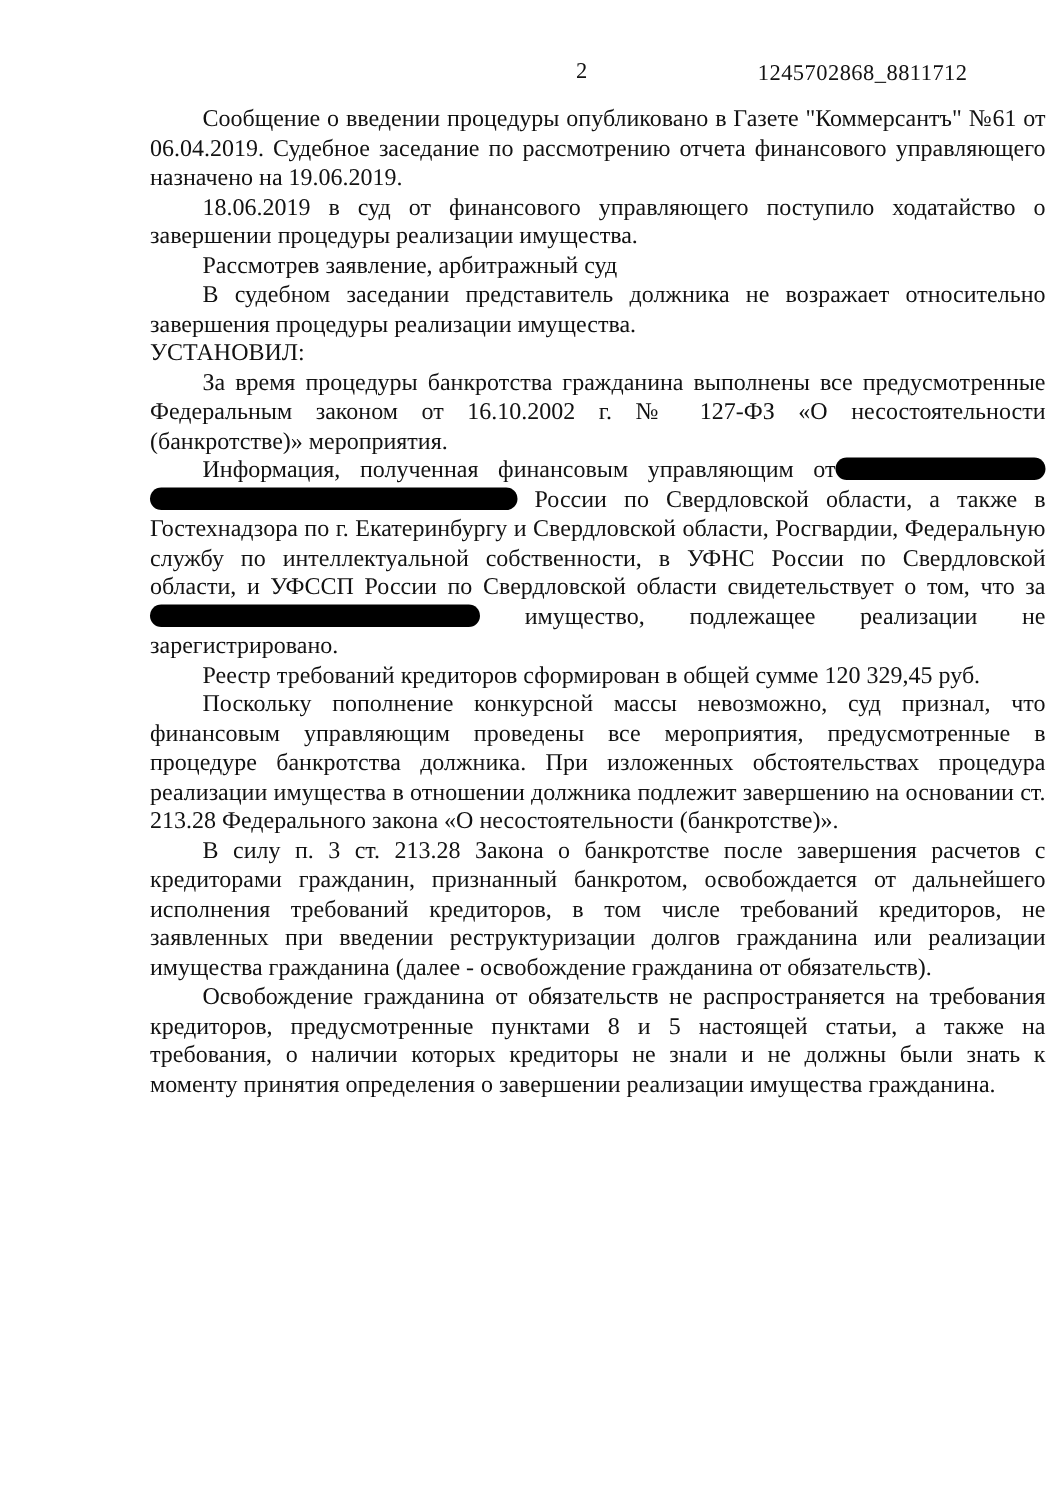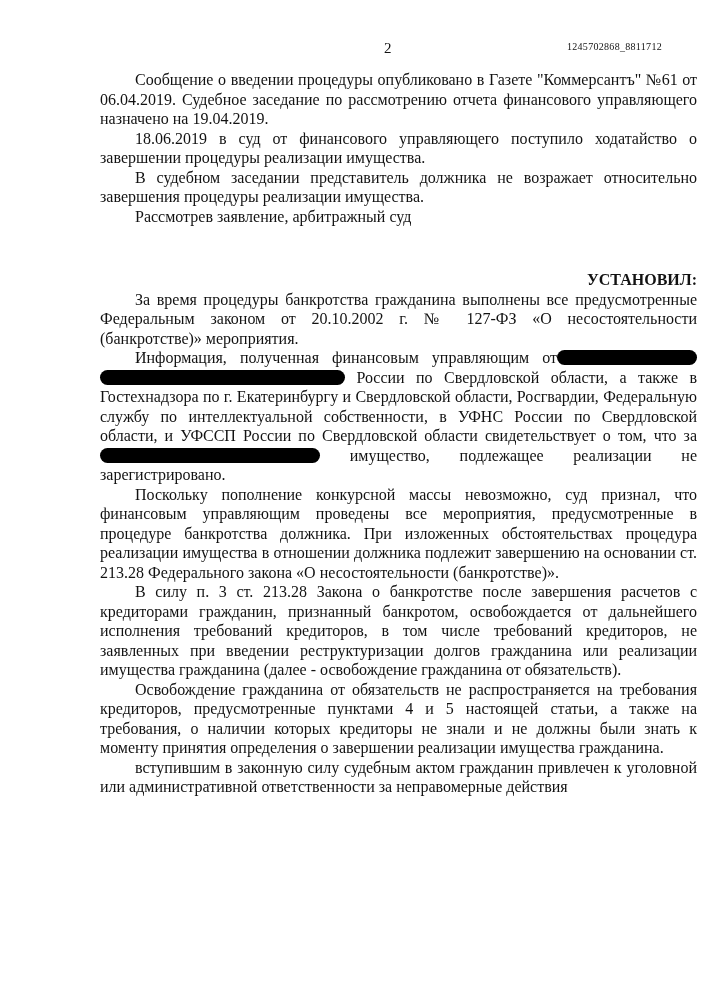--- a/index.html
+++ b/index.html
@@ -25,70 +25,69 @@
     font-size: 14px;
   }
   .page-number {
     position: absolute;
     left: 384px;
     top: 0;
     font-size: 15px;
   }
   .doc-id {
     position: absolute;
-    right: 45px;
+    right: 62px;
     top: 1px;
-    font-size: 10px;
+    font-size: 15px;
     letter-spacing: 0.3px;
   }
   .doc-body {
     position: absolute;
     top: 70px;
     left: 100px;
     width: 597px;
     font-size: 16px;
     line-height: 19.5px;
     text-align: justify;
   }
   .doc-body p {
     margin: 0;
     padding: 0;
   }
   p.para-body {
     text-align: justify;
     text-indent: 35px;
   }
   p.para-heading {
-    text-align: right;
-    font-weight: bold;
+    text-align: left;
+    font-weight: normal;
     text-indent: 0;
-    margin-top: 44px;
   }
   .redact {
     display: inline-block;
     height: 15px;
     border-radius: 8px;
     vertical-align: -2px;
     background: #000000;
   }
 </style>
 </head>
 <body>
 
 <div class="page">
   <div class="page-header">
     <span class="page-number">2</span>
     <span class="doc-id">1245702868_8811712</span>
   </div>
   <div class="doc-body" id="doc-body">
-      <p class="para-body">Сообщение о введении процедуры опубликовано в Газете "Коммерсантъ" №61 от 06.04.2019. Судебное заседание по рассмотрению отчета финансового управляющего назначено на 19.04.2019.</p>
+      <p class="para-body">Сообщение о введении процедуры опубликовано в Газете "Коммерсантъ" №61 от 06.04.2019. Судебное заседание по рассмотрению отчета финансового управляющего назначено на 19.06.2019.</p>
       <p class="para-body">18.06.2019 в суд от финансового управляющего поступило ходатайство о завершении процедуры реализации имущества.</p>
+      <p class="para-body">Рассмотрев заявление, арбитражный суд</p>
       <p class="para-body">В судебном заседании представитель должника не возражает относительно завершения процедуры реализации имущества.</p>
-      <p class="para-body">Рассмотрев заявление, арбитражный суд</p>
       <p class="para-heading">УСТАНОВИЛ:</p>
-      <p class="para-body">За время процедуры банкротства гражданина выполнены все предусмотренные Федеральным законом от 20.10.2002 г. № 127-ФЗ «О несостоятельности (банкротстве)» мероприятия.</p>
+      <p class="para-body">За время процедуры банкротства гражданина выполнены все предусмотренные Федеральным законом от 16.10.2002 г. № 127-ФЗ «О несостоятельности (банкротстве)» мероприятия.</p>
       <p class="para-body">Информация, полученная финансовым управляющим от<span class="redact" style="width: 140px; background: rgb(0, 0, 0);"></span> <span class="redact" style="width: 245px; background: rgb(0, 0, 0);"></span> России по Свердловской области, а также в Гостехнадзора по г. Екатеринбургу и Свердловской области, Росгвардии, Федеральную службу по интеллектуальной собственности, в УФНС России по Свердловской области, и УФССП России по Свердловской области свидетельствует о том, что за <span class="redact" style="width: 220px; background: rgb(0, 0, 0);"></span> имущество, подлежащее реализации не зарегистрировано.</p>
+      <p class="para-body">Реестр требований кредиторов сформирован в общей сумме 120 329,45 руб.</p>
       <p class="para-body">Поскольку пополнение конкурсной массы невозможно, суд признал, что финансовым управляющим проведены все мероприятия, предусмотренные в процедуре банкротства должника. При изложенных обстоятельствах процедура реализации имущества в отношении должника подлежит завершению на основании ст. 213.28 Федерального закона «О несостоятельности (банкротстве)».</p>
       <p class="para-body">В силу п. 3 ст. 213.28 Закона о банкротстве после завершения расчетов с кредиторами гражданин, признанный банкротом, освобождается от дальнейшего исполнения требований кредиторов, в том числе требований кредиторов, не заявленных при введении реструктуризации долгов гражданина или реализации имущества гражданина (далее - освобождение гражданина от обязательств).</p>
-      <p class="para-body">Освобождение гражданина от обязательств не распространяется на требования кредиторов, предусмотренные пунктами 4 и 5 настоящей статьи, а также на требования, о наличии которых кредиторы не знали и не должны были знать к моменту принятия определения о завершении реализации имущества гражданина.</p>
-      <p class="para-body">вступившим в законную силу судебным актом гражданин привлечен к уголовной или административной ответственности за неправомерные действия</p>
+      <p class="para-body">Освобождение гражданина от обязательств не распространяется на требования кредиторов, предусмотренные пунктами 8 и 5 настоящей статьи, а также на требования, о наличии которых кредиторы не знали и не должны были знать к моменту принятия определения о завершении реализации имущества гражданина.</p>
     </div>
 </div>
 
 </body></html>

